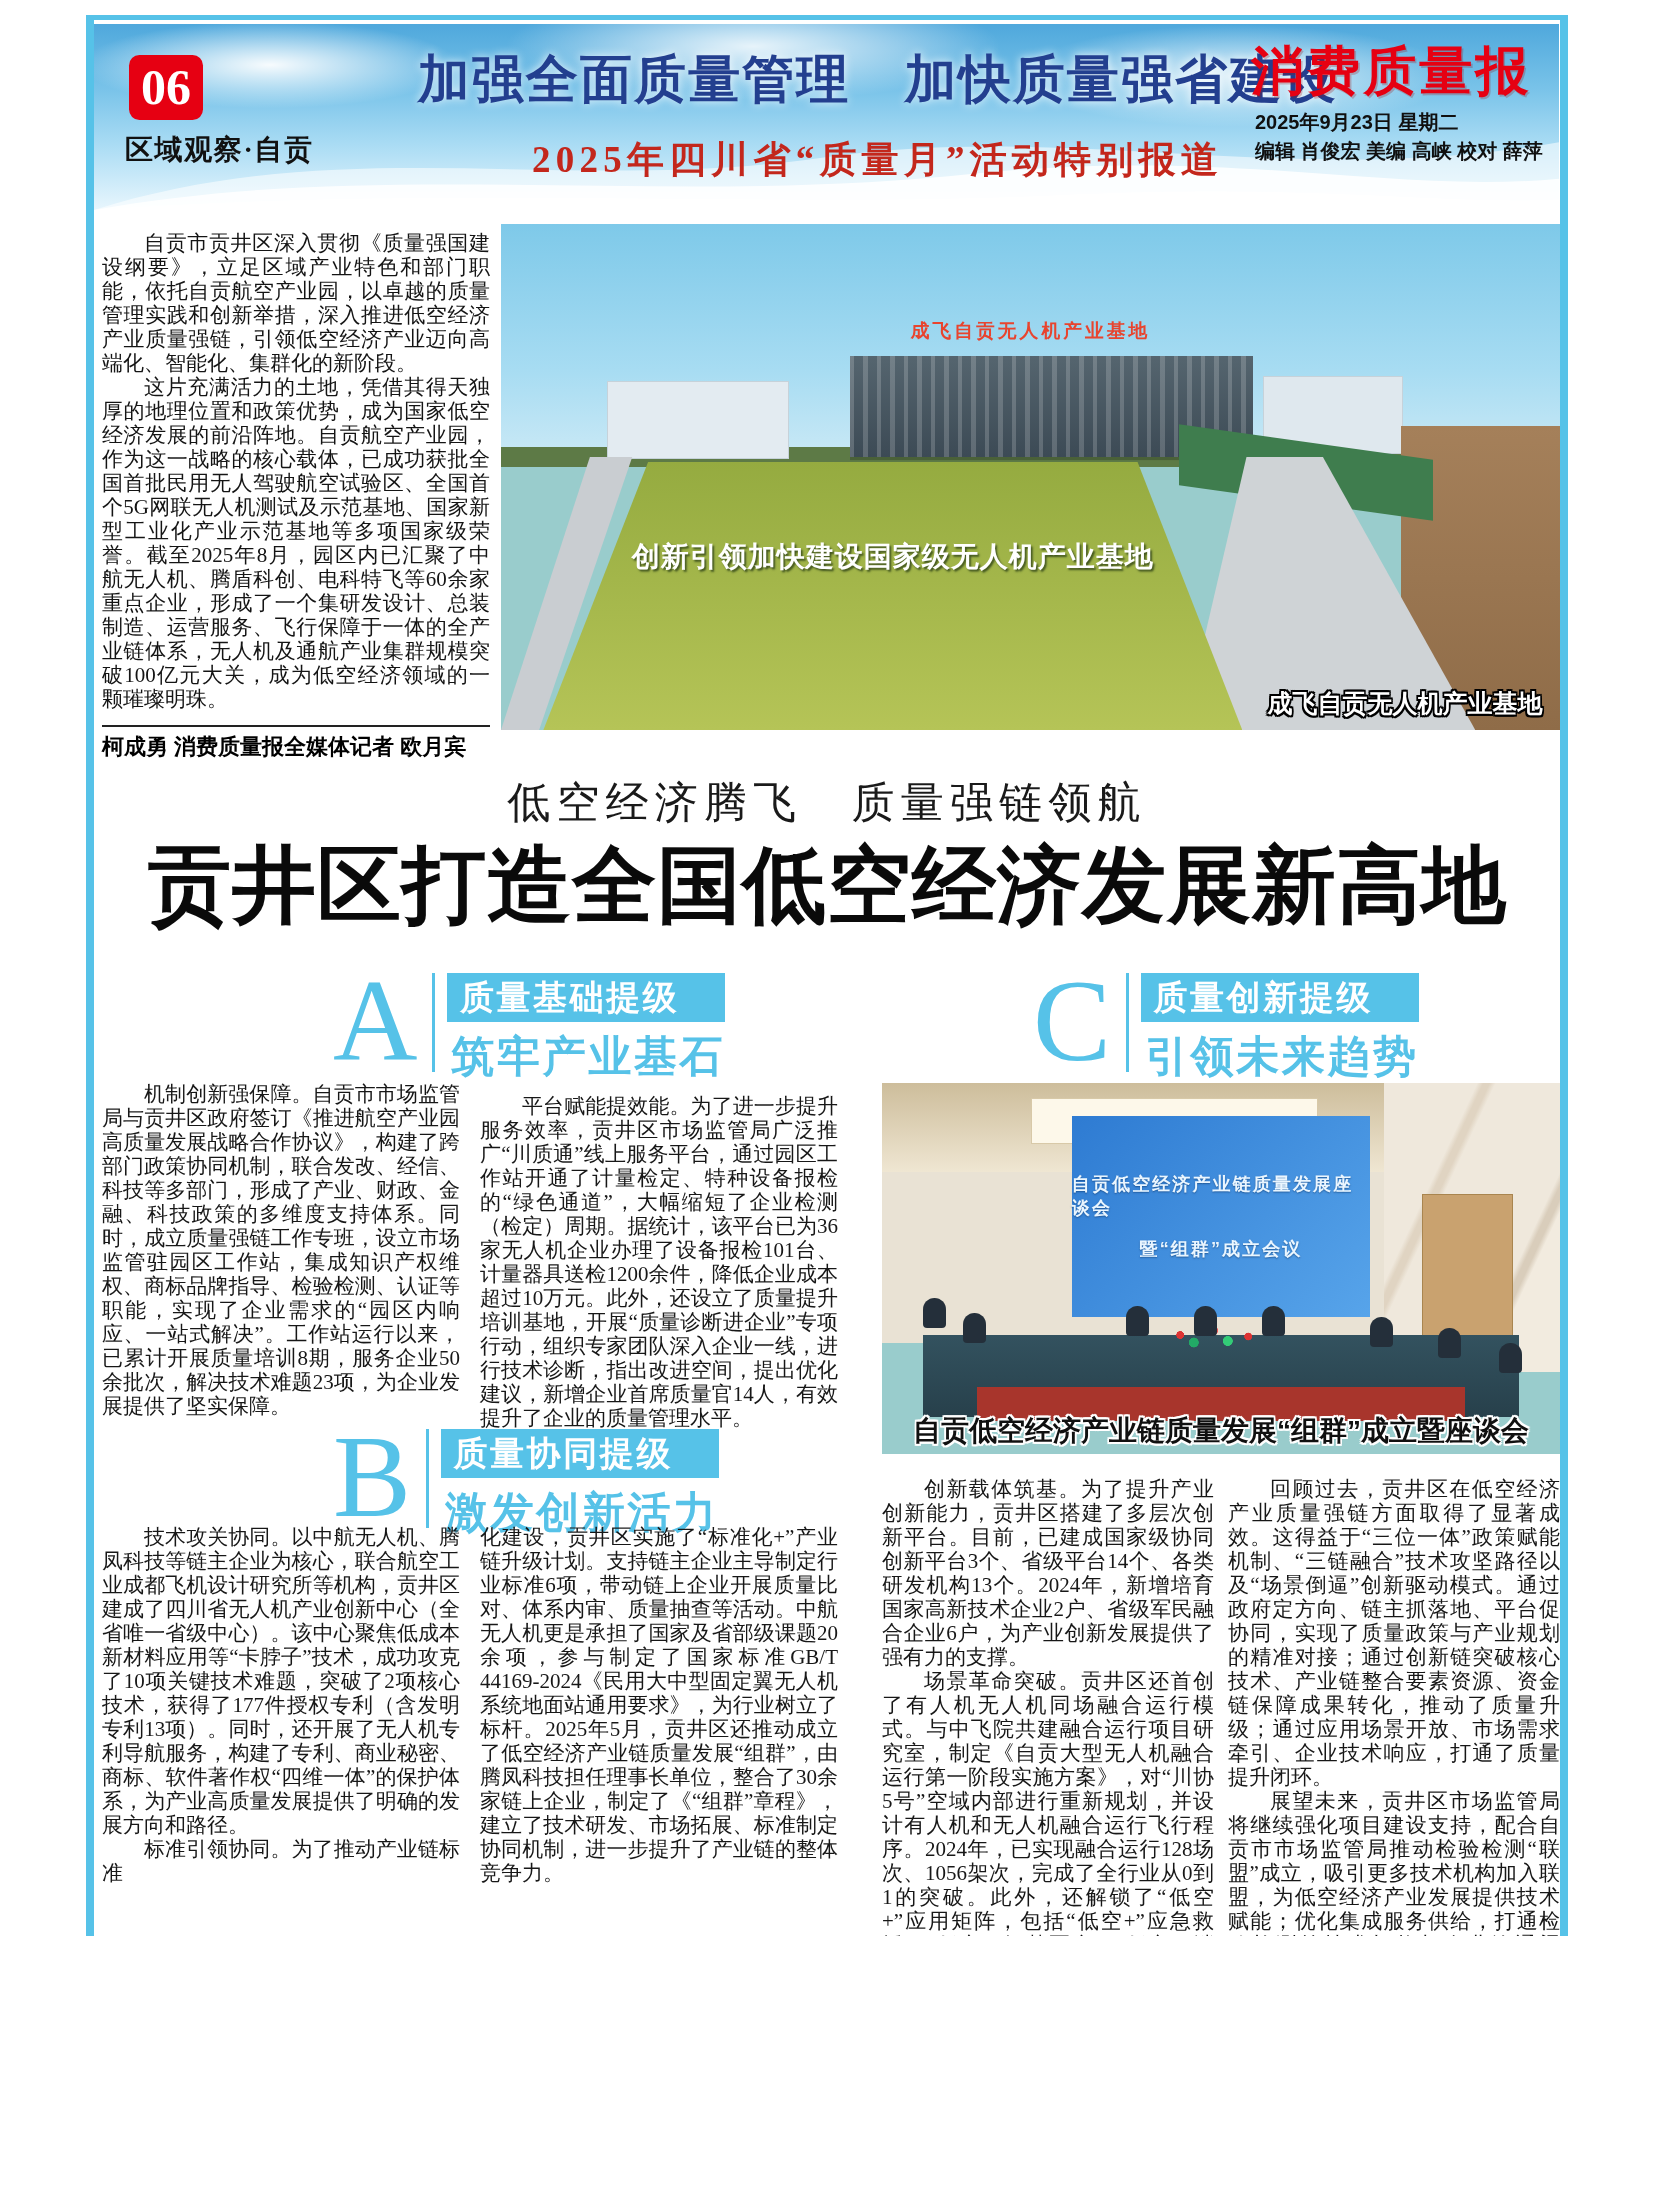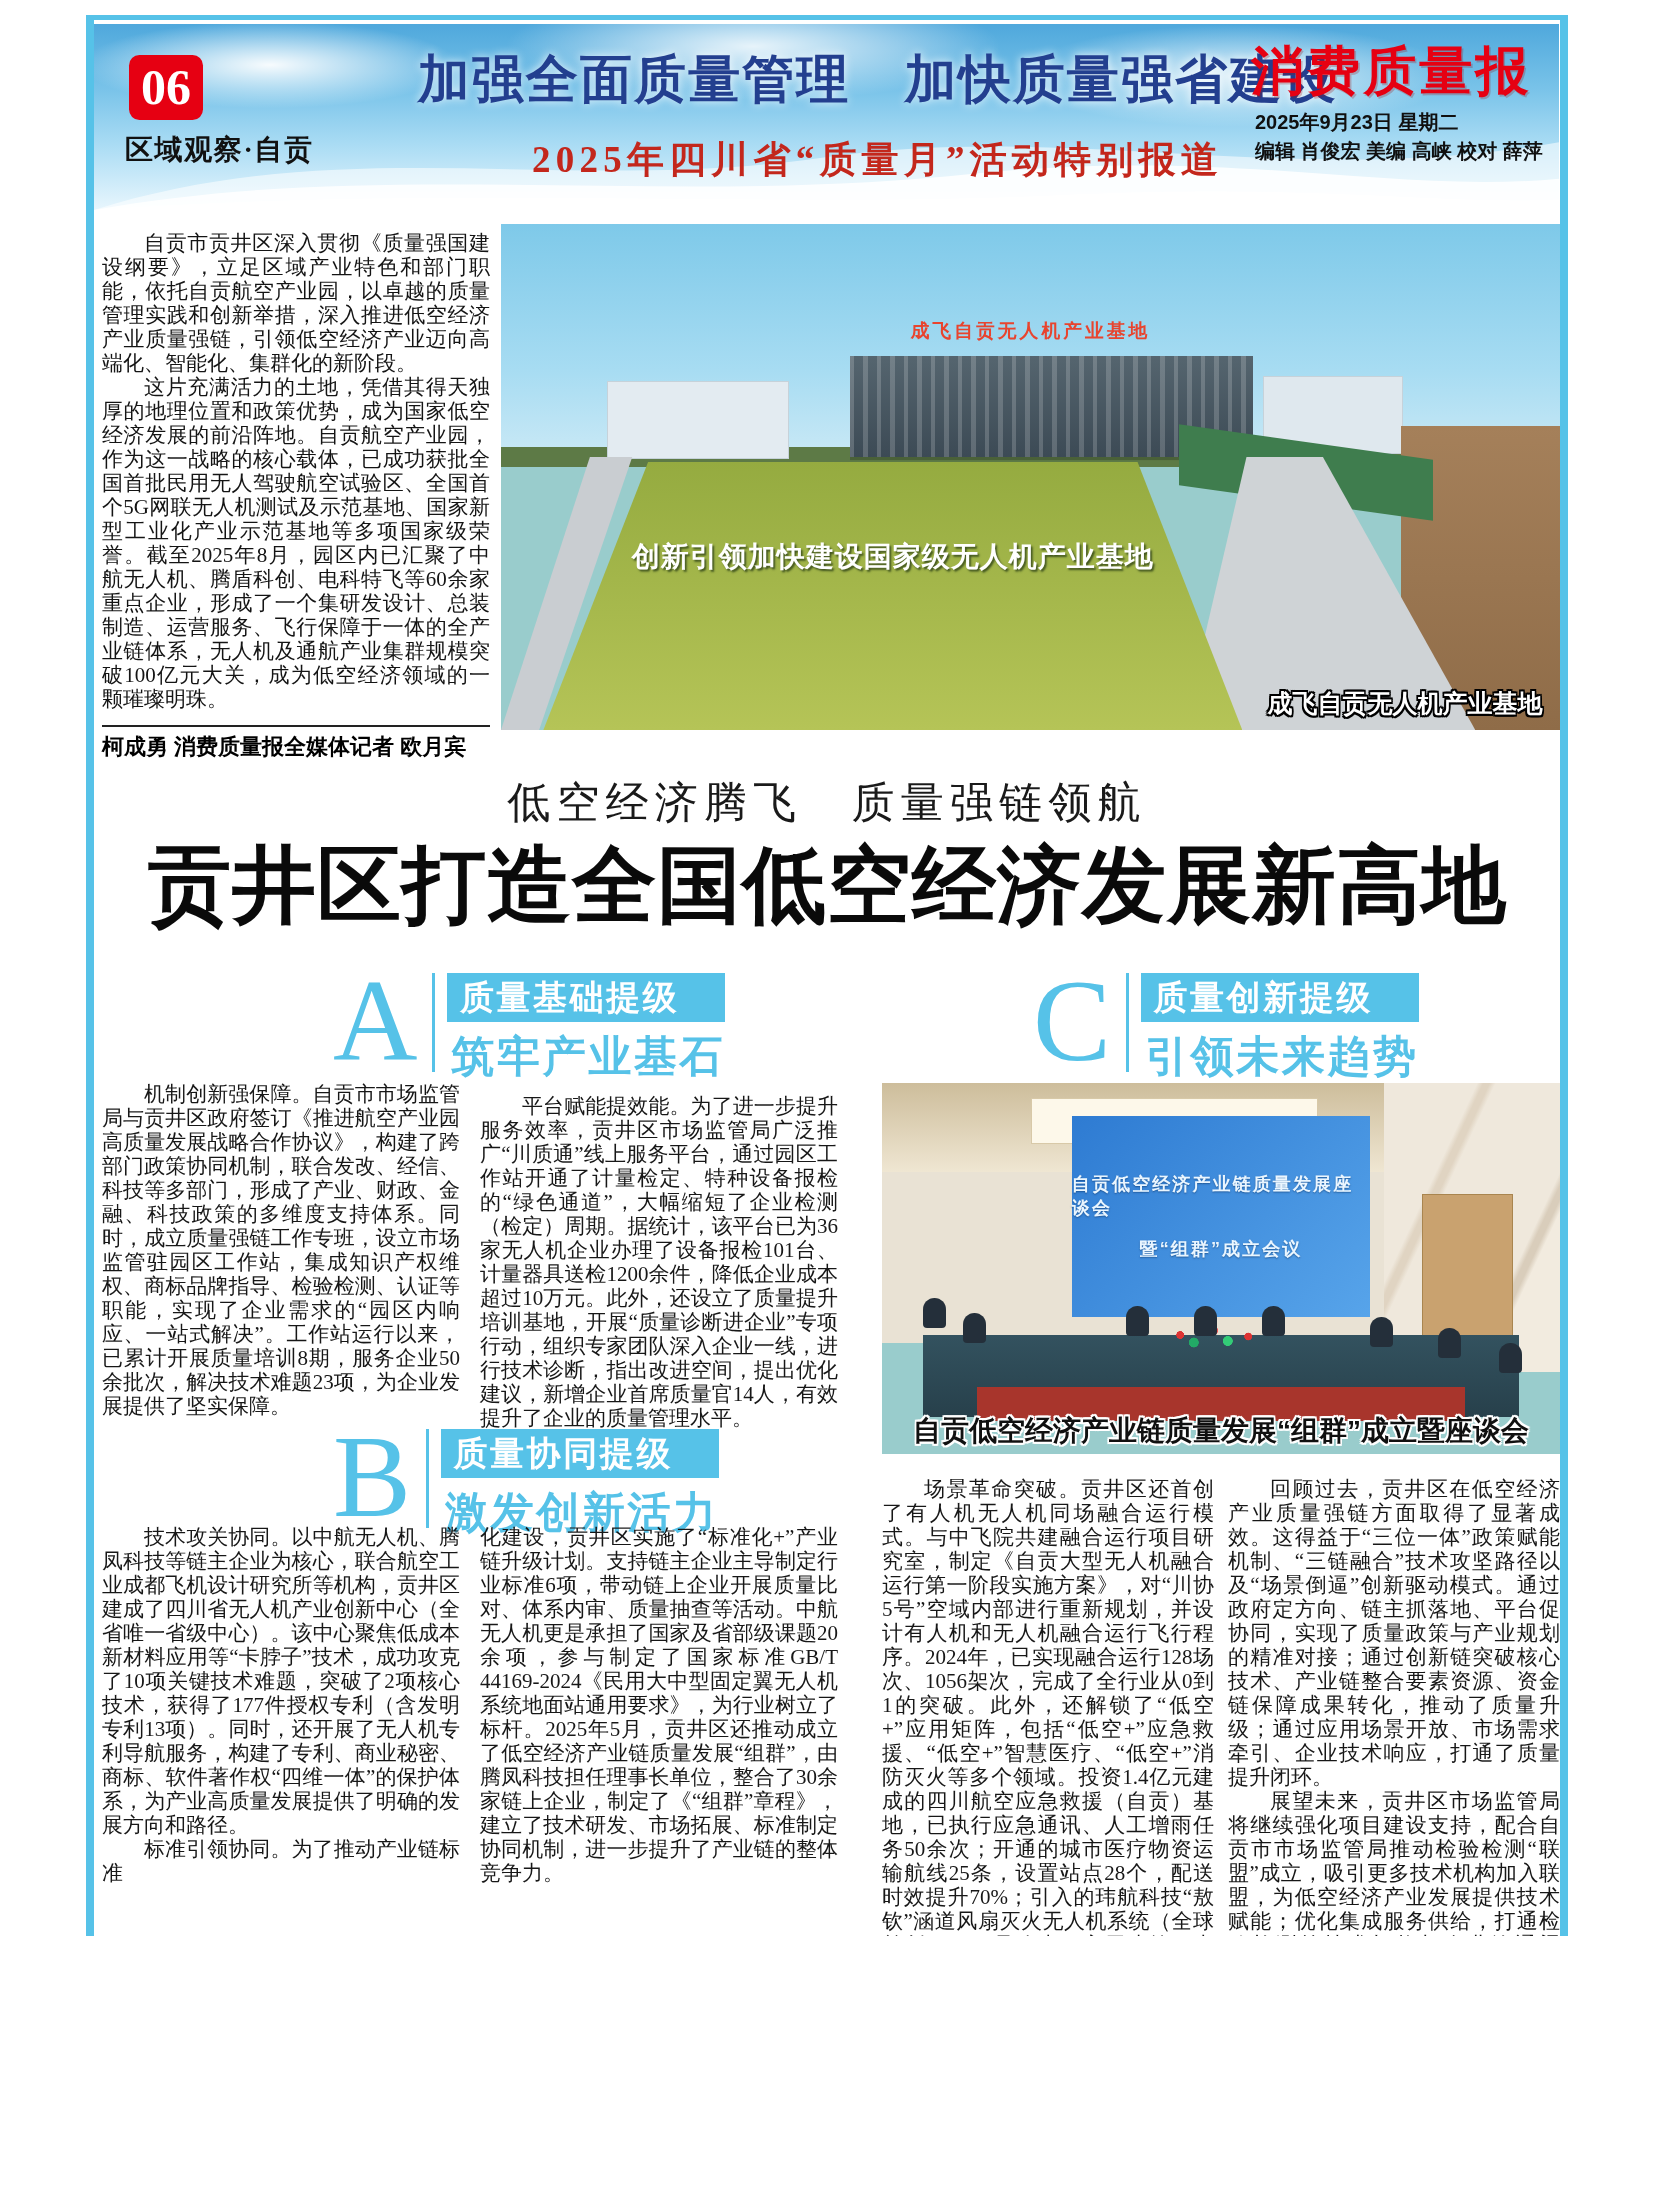--- a/index.html
+++ b/index.html
@@ -250,20 +250,21 @@
     <div class="person" style="left:36%;top:60%"></div>
     <div class="person" style="left:46%;top:60%"></div>
     <div class="person" style="left:56%;top:60%"></div>
     <div class="person" style="left:72%;top:63%"></div>
     <div class="person" style="left:82%;top:66%"></div>
     <div class="person" style="left:91%;top:70%"></div>
     <div class="cap-black mt-cap">自贡低空经济产业链质量发展“组群”成立暨座谈会</div>
   </div>
 
   <div class="col col-c1">
+    <p>创新载体筑基。为了提升产业创新能力，贡井区搭建了多层次创新平台。目前，已建成国家级协同创新平台3个、省级平台14个、各类研发机构13个。2024年，新增培育国家高新技术企业2户、省级军民融合企业6户，为产业创新发展提供了强有力的支撑。</p>
     <p>场景革命突破。贡井区还首创了有人机无人机同场融合运行模式。与中飞院共建融合运行项目研究室，制定《自贡大型无人机融合运行第一阶段实施方案》，对“川协5号”空域内部进行重新规划，并设计有人机和无人机融合运行飞行程序。2024年，已实现融合运行128场次、1056架次，完成了全行业从0到1的突破。此外，还解锁了“低空+”应用矩阵，包括“低空+”应急救援、“低空+”智慧医疗、“低空+”消防灭火等多个领域。投资1.4亿元建成的四川航空应急救援（自贡）基地，已执行应急通讯、人工增雨任务50余次；开通的城市医疗物资运输航线25条，设置站点28个，配送时效提升70%；引入的玮航科技“敖钦”涵道风扇灭火无人机系统（全球首创），更是攻克了高层建筑灭火难题。</p>
   </div>
   <div class="col col-c2">
     <p>回顾过去，贡井区在低空经济产业质量强链方面取得了显著成效。这得益于“三位一体”政策赋能机制、“三链融合”技术攻坚路径以及“场景倒逼”创新驱动模式。通过政府定方向、链主抓落地、平台促协同，实现了质量政策与产业规划的精准对接；通过创新链突破核心技术、产业链整合要素资源、资金链保障成果转化，推动了质量升级；通过应用场景开放、市场需求牵引、企业技术响应，打通了质量提升闭环。</p>
     <p>展望未来，贡井区市场监管局将继续强化项目建设支持，配合自贡市市场监管局推动检验检测“联盟”成立，吸引更多技术机构加入联盟，为低空经济产业发展提供技术赋能；优化集成服务供给，打通检验检测等技术机构与企业沟通渠道，着力提升新材料、电磁兼容等关键领域本地化检测服务能力；强化标准引领，推动企业参与无人机适航认证、飞行空域管理、气象保障服务等关键标准的研制，逐步构建低空经济产业标准体系。</p>
     <p>贡井区低空经济产业将以更加坚定的步伐、更加开放的心态、更加创新的思维、更加务实的行动，迈向高质量发展的新征程。</p>
   </div>
 
   <div class="photo campus-photo">
     <div class="cp-sky"></div>

